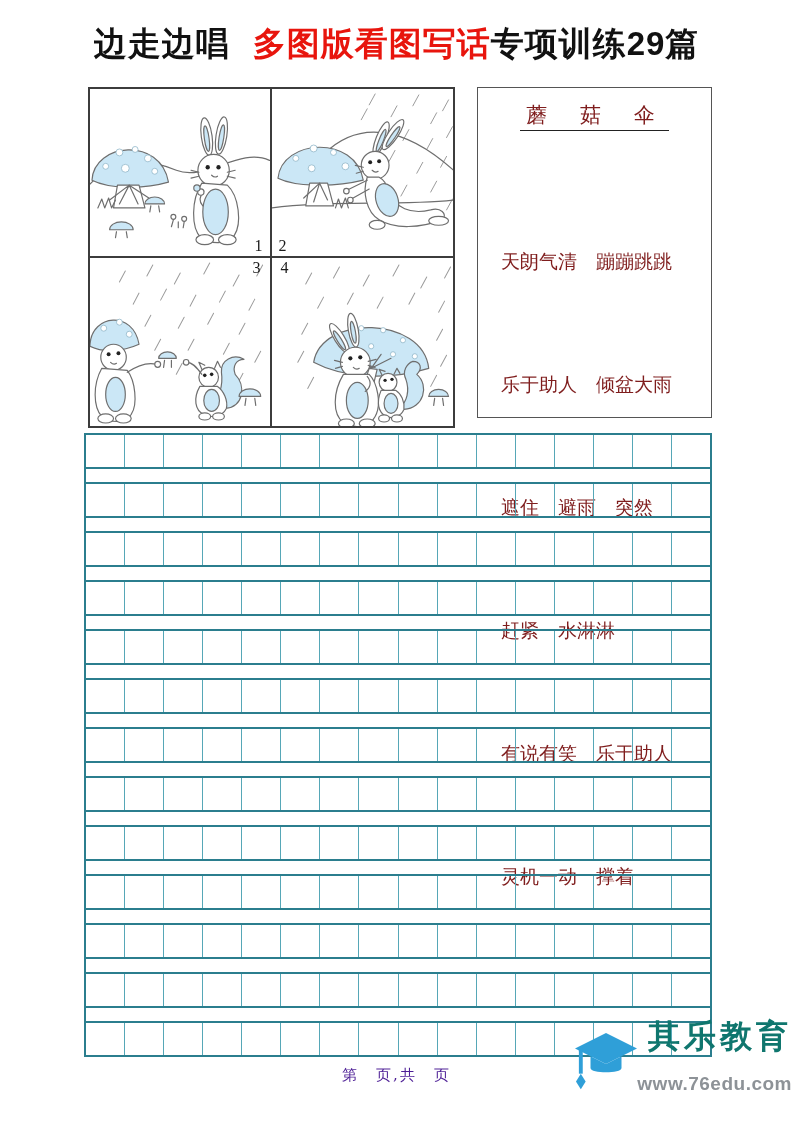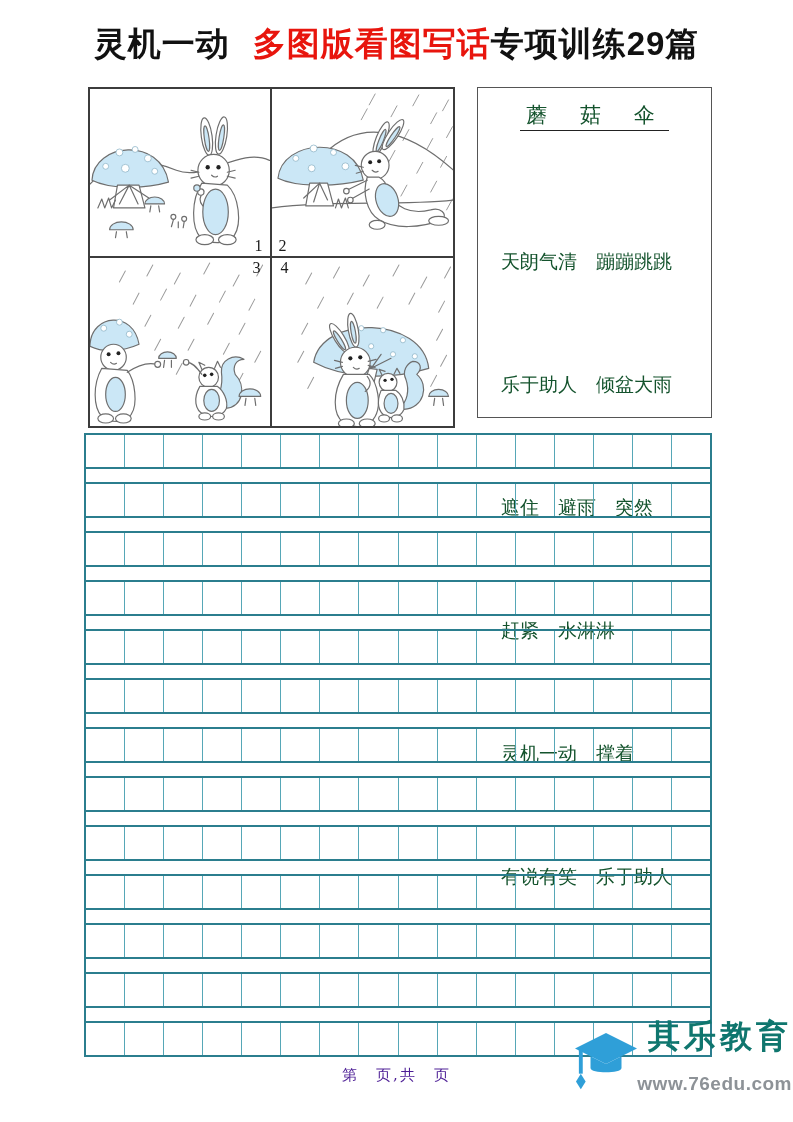--- a/index.html
+++ b/index.html
@@ -22,21 +22,21 @@
   .panel svg{display:block;width:100%;height:100%;}
   .pnum{position:absolute;font-family:"Liberation Serif",serif;font-size:16px;color:#1a1a1a;}
   .p1 .pnum{right:7px;bottom:1px;}
   .p2 .pnum{left:7px;bottom:1px;}
   .p3 .pnum{right:9px;top:1px;}
   .p4 .pnum{left:9px;top:1px;}
 
   
   .wordbox{position:absolute;left:477px;top:87px;width:235px;height:331px;
            border:1.5px solid #555;box-sizing:border-box;background:#fff;
-           font-family:"DejaVu Serif","Liberation Serif",serif;color:#14532d;}
+           font-family:"DejaVu Serif","Liberation Serif",serif;color:#7f1d1d;}
   .wb-title{margin-top:13px;text-align:center;font-size:21px;letter-spacing:13px;}
   .wb-title span{border-bottom:1.5px solid #222;padding:0 1px 3px 6px;}
   .wb-lines{margin:30px 0 0 23px;font-size:19px;line-height:41px;white-space:pre;}
 
   
   .wgrid{position:absolute;left:84px;top:433px;width:628px;box-sizing:border-box;
          border-left:2px solid #2b7e8e;border-right:2px solid #2b7e8e;}
   .w-row{display:flex;height:36px;box-sizing:border-box;
          border-top:2px solid #2b7e8e;border-bottom:2px solid #2b7e8e;}
   .w-gap{height:13px;}
@@ -63,21 +63,21 @@
   .fillb{fill:#cbe7f6;}
   .rain{stroke:#9a9a9a;stroke-width:1;fill:none;stroke-linecap:round;}
   .spot{fill:#ffffff;stroke:#8fb6c9;stroke-width:0.8;}
   .dot{fill:#222;stroke:none;}
 </style>
 </head>
 <body>
 
 <div class="page">
 
-  <div class="title"><span>灵机一动</span><span class="red">多图版看图写话</span><span>专项训练29篇</span></div>
+  <div class="title"><span>边走边唱</span><span class="red">多图版看图写话</span><span>专项训练29篇</span></div>
 
   <div class="comic">
 
     <div class="panel p1">
       <svg viewBox="0 0 183 168" preserveAspectRatio="none">
         <g>
           <path class="art" d="M0 96 C28 66 58 70 88 82 C118 94 152 58 183 72"></path>
         </g>
         <g>
           <path class="art fillb" d="M2 92 C4 54 72 48 80 94 C52 102 18 100 2 92 Z"></path>
@@ -274,22 +274,22 @@
     </div>
   </div>
 
   <div class="wordbox">
     <div class="wb-title"><span>蘑 菇 伞</span></div>
     <div class="wb-lines">
       <div>天朗气清　蹦蹦跳跳</div>
       <div>乐于助人　倾盆大雨</div>
       <div>遮住　避雨　突然</div>
       <div>赶紧　水淋淋</div>
+      <div>有说有笑　乐于助人</div>
       <div>灵机一动　撑着</div>
-      <div>有说有笑　乐于助人</div>
     </div>
   </div>
 
   <div class="wgrid">
       <div class="w-row">
         <div class="w-cell"></div>
         <div class="w-cell"></div>
         <div class="w-cell"></div>
         <div class="w-cell"></div>
         <div class="w-cell"></div>

